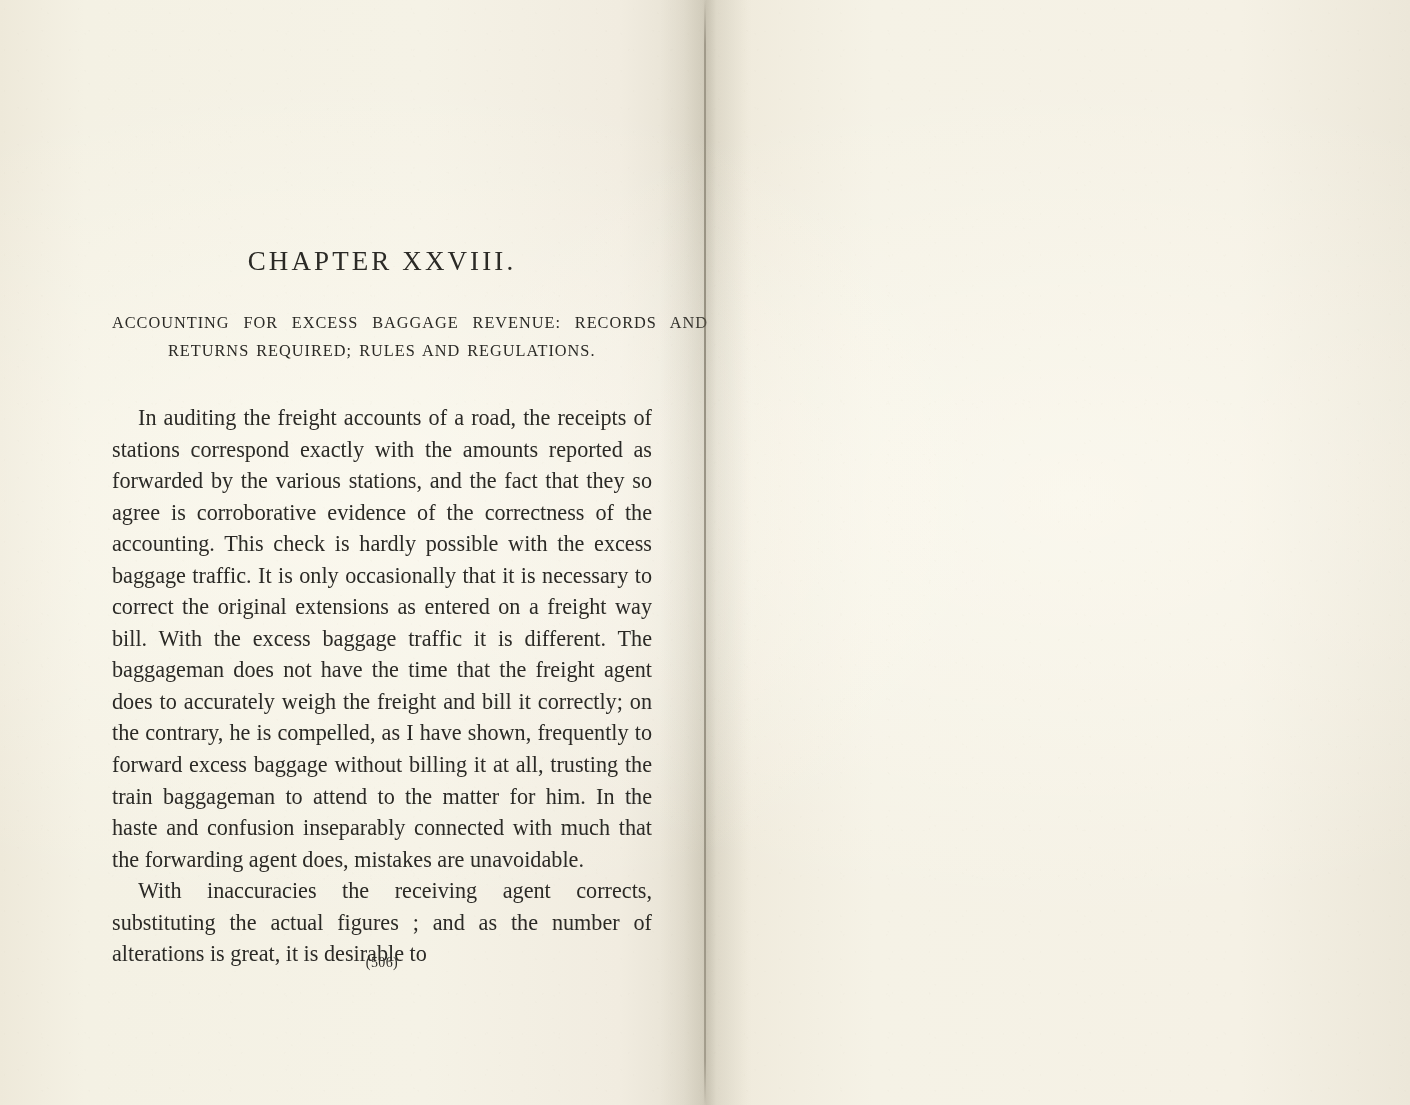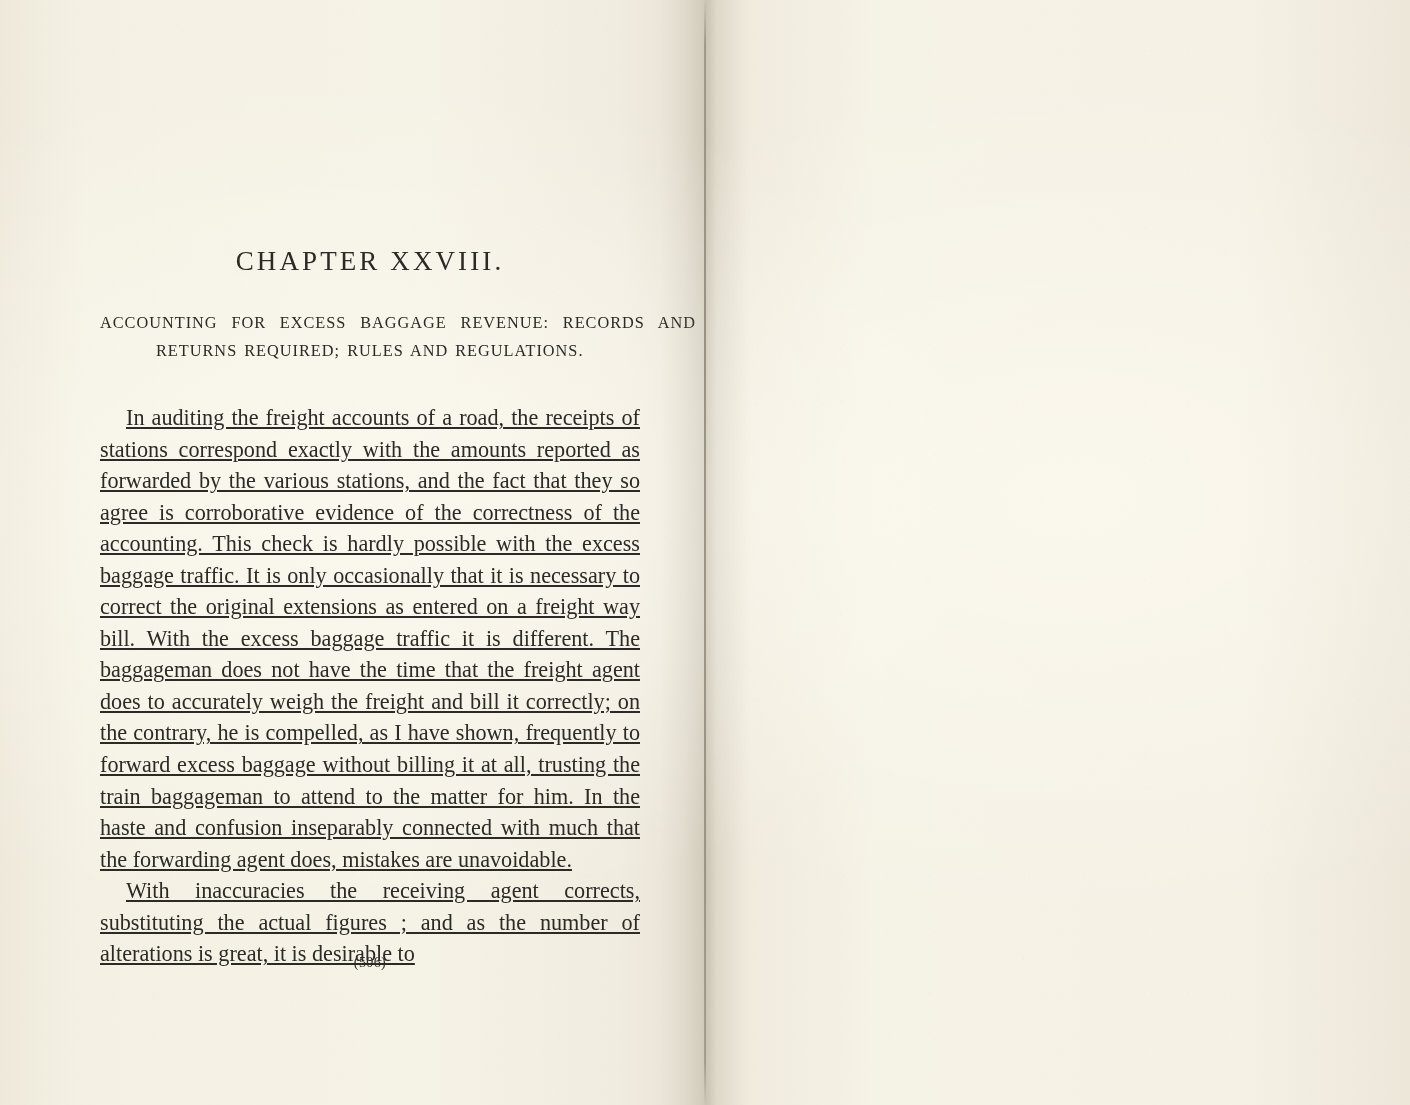--- a/index.html
+++ b/index.html
@@ -81,21 +81,21 @@
        rgba(150,142,120,0.20) 50%,
        rgba(150,142,120,0.10) 62%,
        rgba(150,142,120,0.0) 100%);
   }
 
   .page {
     position: absolute;
     top: 0;
     height: 1105px;
   }
-  .page-left  { left: 0;    width: 705px; padding-left: 24px; }
+  .page-left  { left: 12px;    width: 705px; padding-left: 24px; }
   .page-right { left: 705px; width: 705px; }
 
   
   .chapter-title {
     position: absolute;
     left: 100px;
     top: 246px;
     width: 540px;
     text-align: center;
     font-size: 27px;
@@ -118,21 +118,20 @@
     word-spacing: 2px;
   }
 
   .body-col {
     position: absolute;
     width: 540px;
     font-size: 22.2px;
     line-height: 31.55px;
     text-align: justify;
     text-align-last: left;
-    text-decoration: underline;
   }
   .body-col p {
     margin: 0;
     text-indent: 26px;
   }
 
   #left-body { left: 100px; top: 402px; }
 
   .folio {
     position: absolute;

